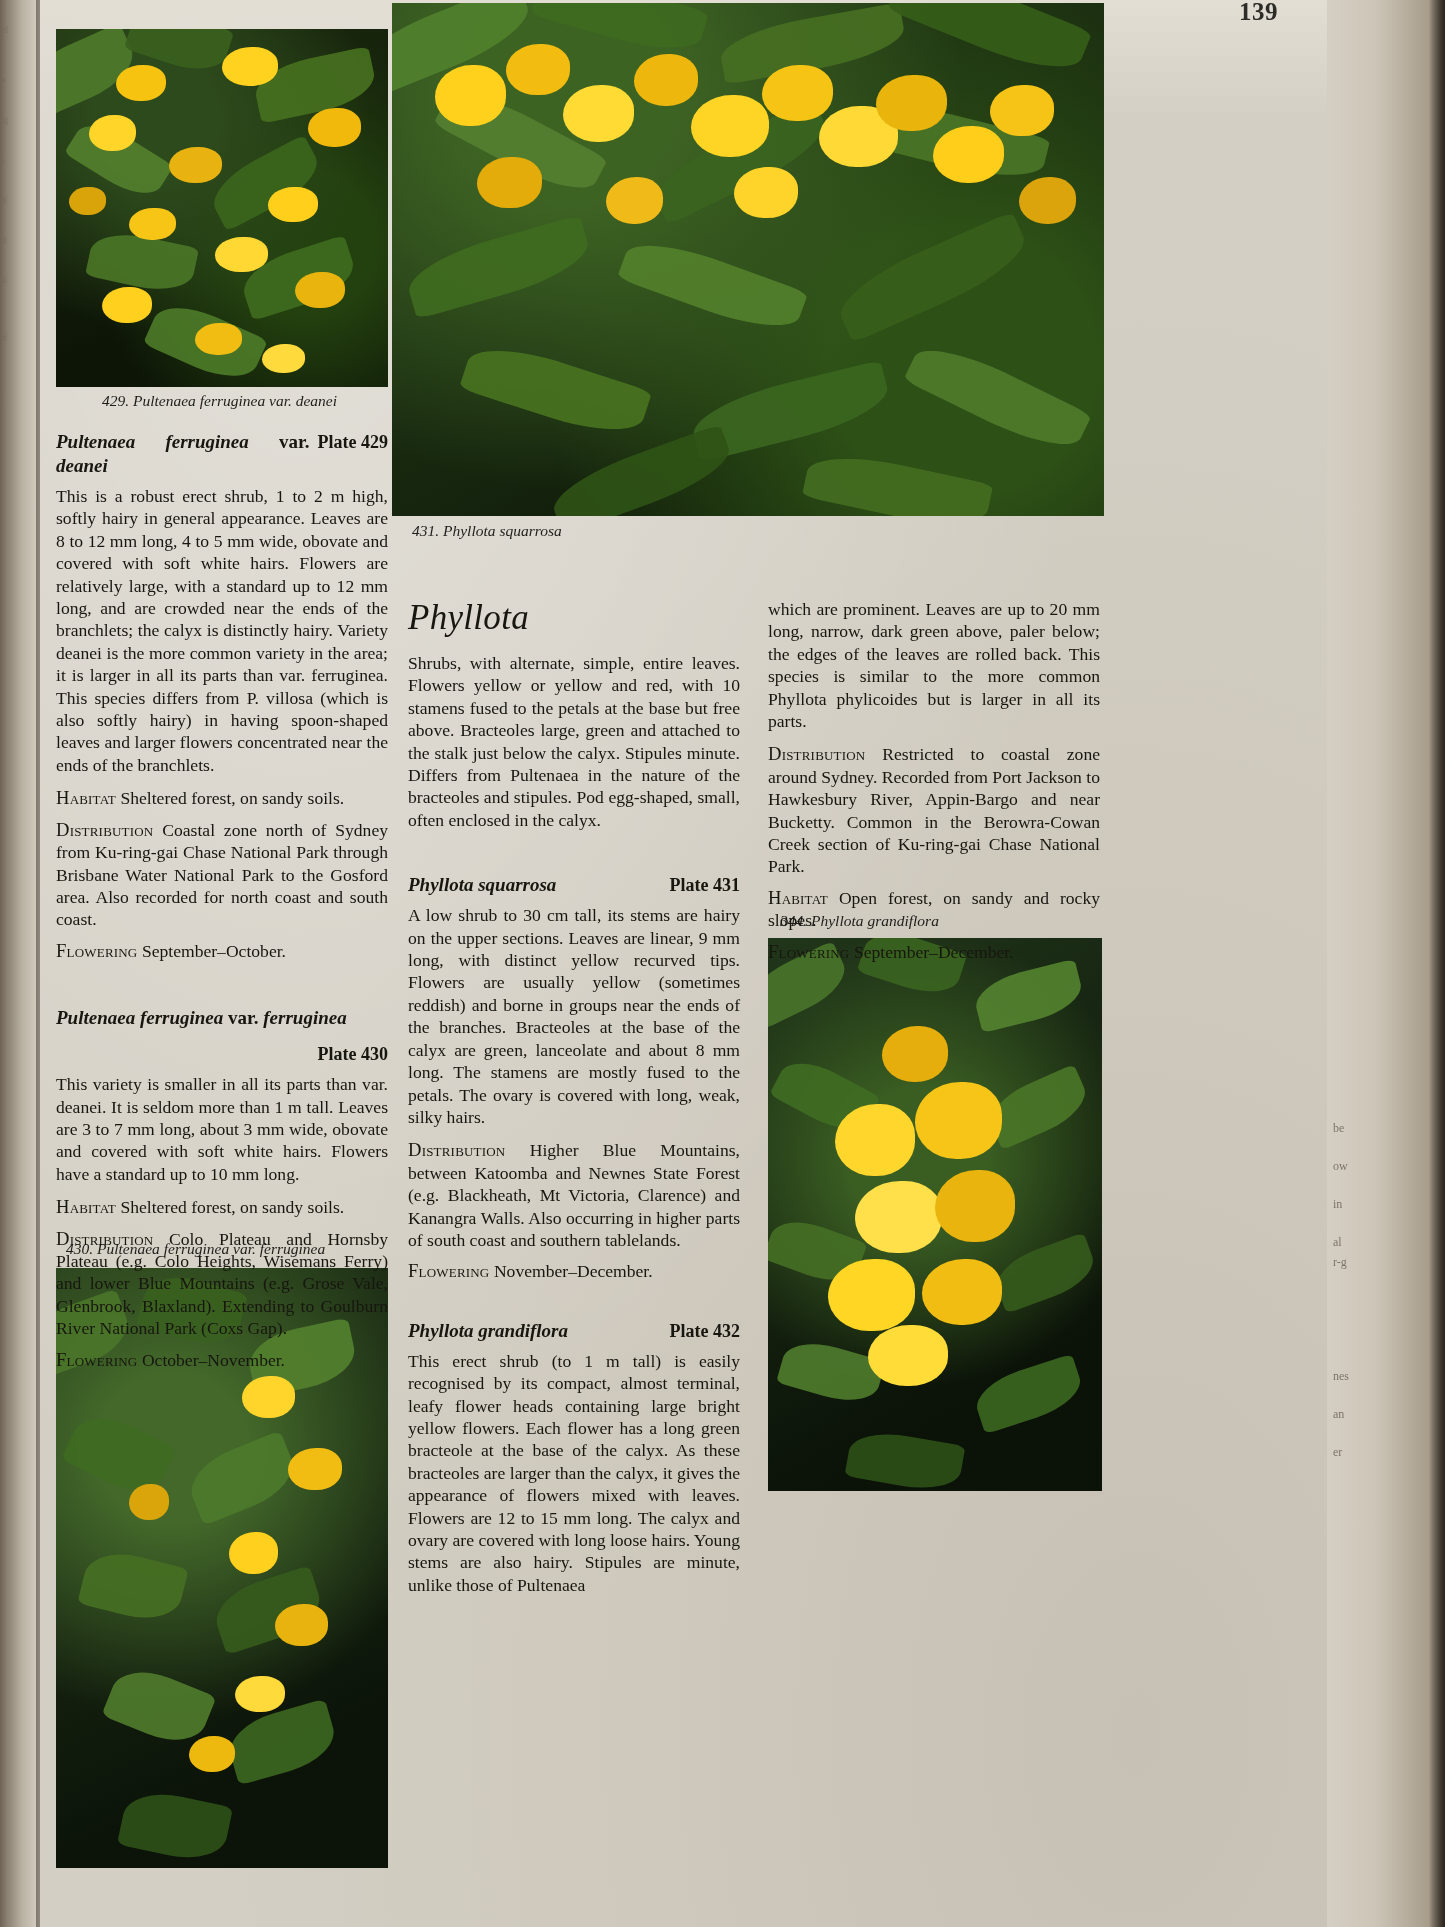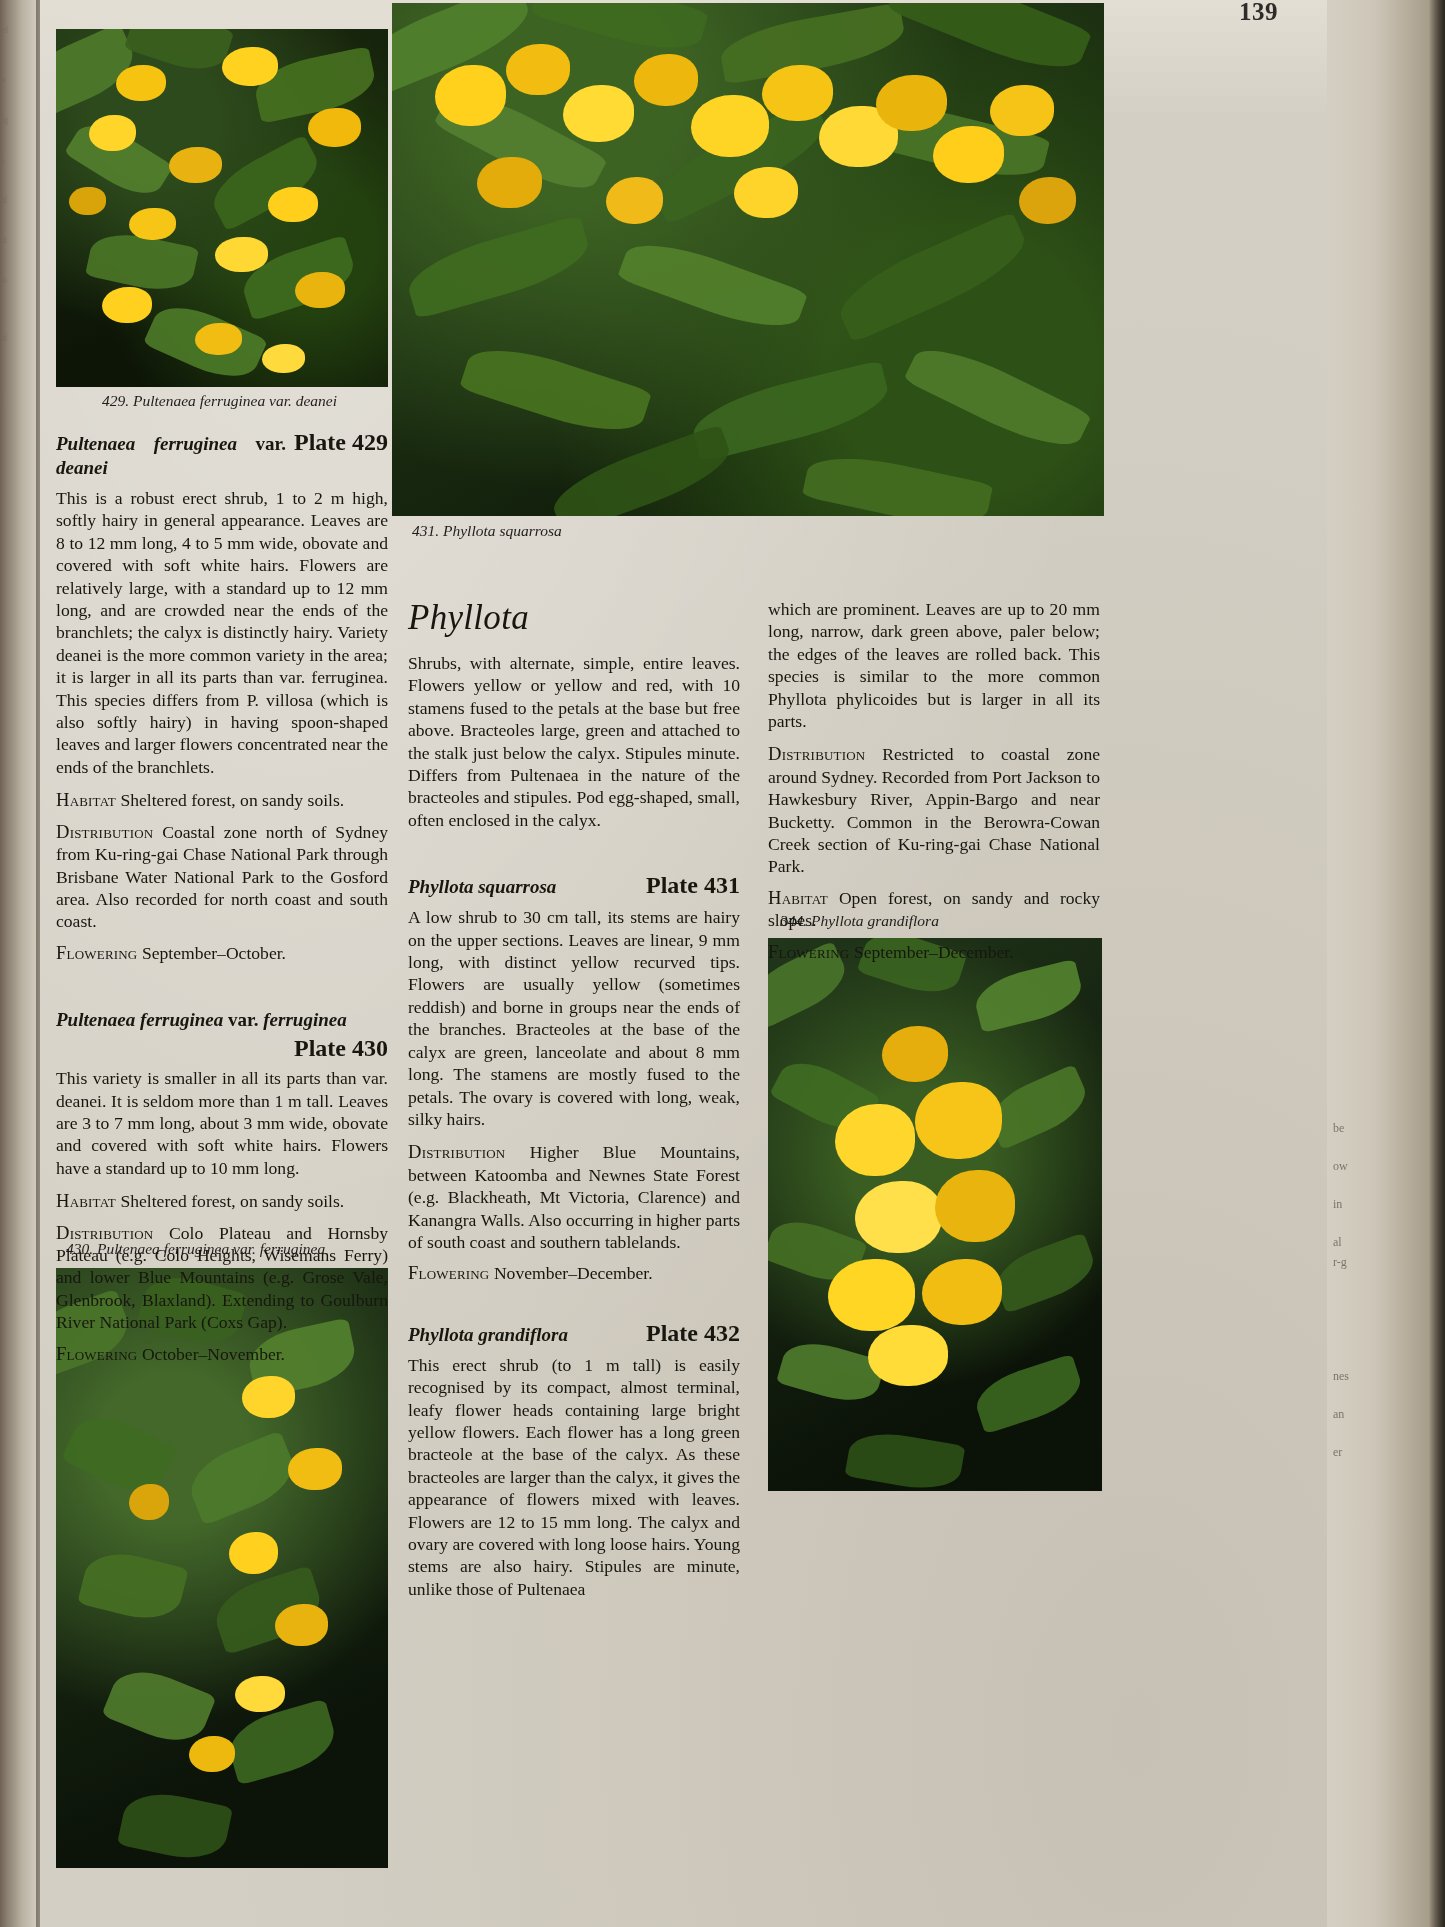--- a/index.html
+++ b/index.html
@@ -107,23 +107,23 @@
   #col2{left:368px;top:598px;}
   #col3{left:728px;top:598px;}
 
   .sp-head{
     font-weight:bold;font-style:italic;
     font-size:19px;line-height:24px;
     margin:0 0 7px 0;
     display:flex;justify-content:space-between;align-items:baseline;
     gap:8px;
   }
-  .sp-head .plate{font-style:normal;font-weight:bold;font-size:24px;white-space:nowrap;}
+  .sp-head .plate{font-style:normal;font-weight:bold;font-size:18px;white-space:nowrap;}
   .sp-head.stack{display:block;}
-  .sp-head.stack .plate{display:block;text-align:right;margin-top:4px;}
+  .sp-head.stack .plate{display:block;text-align:right;margin-top:12px;}
   .sp-head .var{font-style:normal;font-weight:bold;}
 
   .genus-head{
     font-style:italic;font-weight:normal;
     font-size:35px;line-height:40px;
     margin:0 0 14px 0;
     letter-spacing:.3px;
   }
 
   p.body{margin:0 0 11px 0;text-indent:0;}

